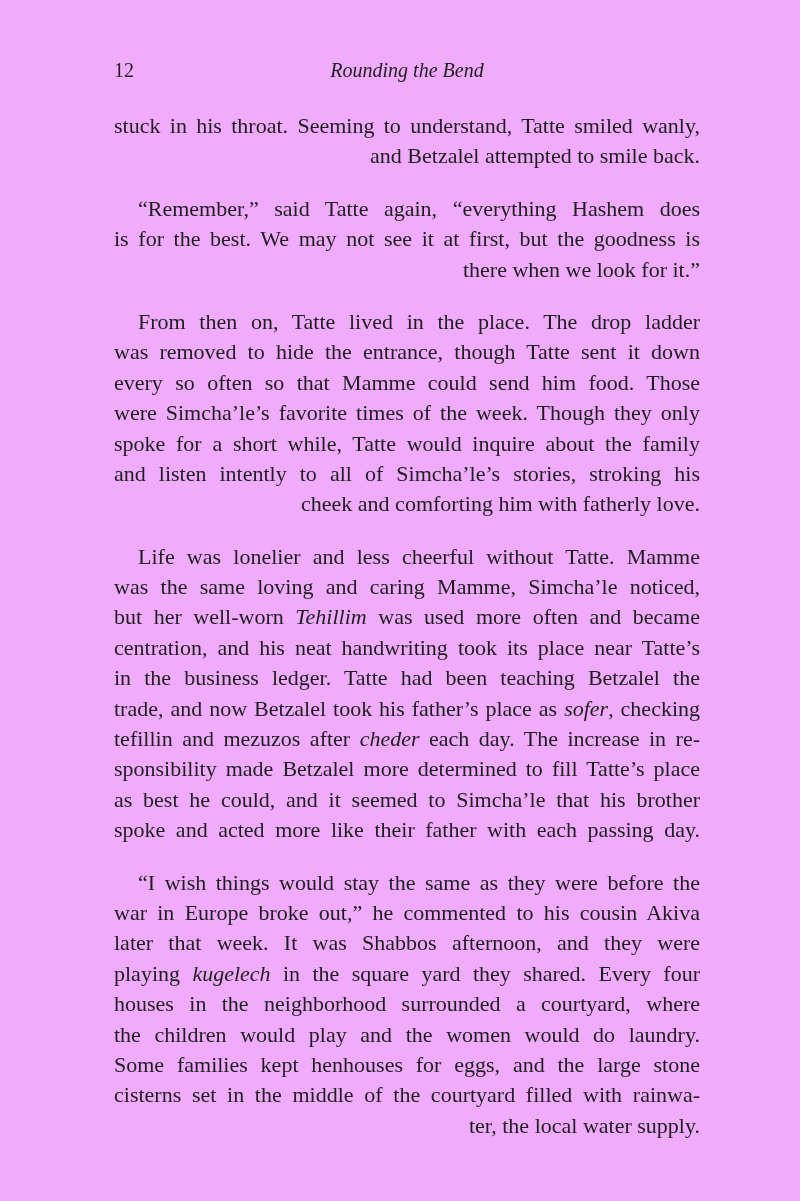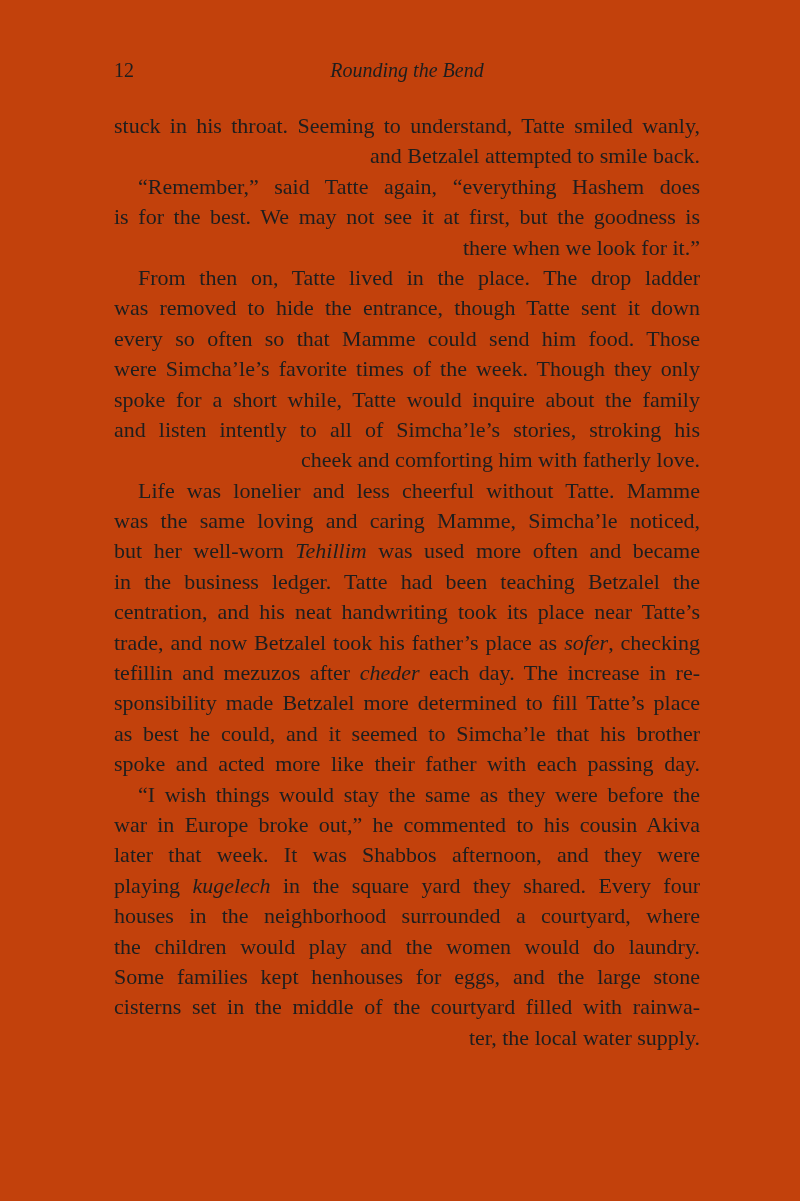--- a/index.html
+++ b/index.html
@@ -4,21 +4,21 @@
 <style>
   html, body {
     margin: 0;
     padding: 0;
     background: #ffffff;
   }
   .page {
     position: relative;
     width: 800px;
     height: 1201px;
-    background: #c2410c;
+    background: #f0abfc;
     color: #1e1e1e;
     font-family: "Liberation Serif", "DejaVu Serif", serif;
     overflow: hidden;
   }
   .running-header {
     position: absolute;
     left: 114px;
     top: 57px;
     width: 586px;
     height: 26px;
@@ -48,20 +48,21 @@
     overflow: hidden;
     text-align: right;
     white-space: normal;
   }
   .line.just {
     text-align: justify;
     text-align-last: justify;
   }
   .line.indent {
     padding-left: 24px;
+    margin-top: 22px;
   }
   .line i {
   }
 </style>
 </head>
 <body>
 
 <div class="page">
 
   <header class="running-header">
@@ -78,22 +79,22 @@
       <div class="line just indent"><span>From then on, Tatte lived in the place. The drop ladder</span></div>
       <div class="line just"><span>was removed to hide the entrance, though Tatte sent it down</span></div>
       <div class="line just"><span>every so often so that Mamme could send him food. Those</span></div>
       <div class="line just"><span>were Simcha’le’s favorite times of the week. Though they only</span></div>
       <div class="line just"><span>spoke for a short while, Tatte would inquire about the family</span></div>
       <div class="line just"><span>and listen intently to all of Simcha’le’s stories, stroking his</span></div>
       <div class="line"><span>cheek and comforting him with fatherly love.</span></div>
       <div class="line just indent"><span>Life was lonelier and less cheerful without Tatte. Mamme</span></div>
       <div class="line just"><span>was the same loving and caring Mamme, Simcha’le noticed,</span></div>
       <div class="line just"><span>but her well-worn </span><i>Tehillim</i><span> was used more often and became</span></div>
+      <div class="line just"><span>centration, and his neat handwriting took its place near Tatte’s</span></div>
       <div class="line just"><span>in the business ledger. Tatte had been teaching Betzalel the</span></div>
-      <div class="line just"><span>centration, and his neat handwriting took its place near Tatte’s</span></div>
       <div class="line just"><span>trade, and now Betzalel took his father’s place as </span><i>sofer</i><span>, checking</span></div>
       <div class="line just"><span>tefillin and mezuzos after </span><i>cheder</i><span> each day. The increase in re-</span></div>
       <div class="line just"><span>sponsibility made Betzalel more determined to fill Tatte’s place</span></div>
       <div class="line just"><span>as best he could, and it seemed to Simcha’le that his brother</span></div>
       <div class="line just"><span>spoke and acted more like their father with each passing day.</span></div>
       <div class="line just indent"><span>“I wish things would stay the same as they were before the</span></div>
       <div class="line just"><span>war in Europe broke out,” he commented to his cousin Akiva</span></div>
       <div class="line just"><span>later that week. It was Shabbos afternoon, and they were</span></div>
       <div class="line just"><span>playing </span><i>kugelech</i><span> in the square yard they shared. Every four</span></div>
       <div class="line just"><span>houses in the neighborhood surrounded a courtyard, where</span></div>

